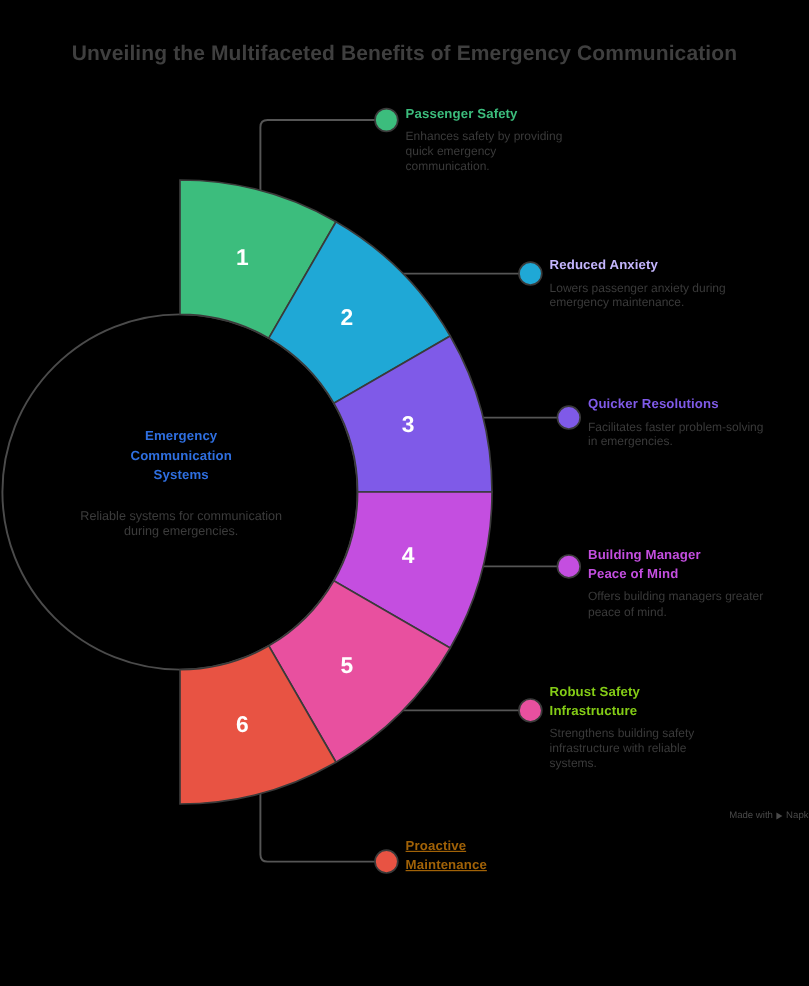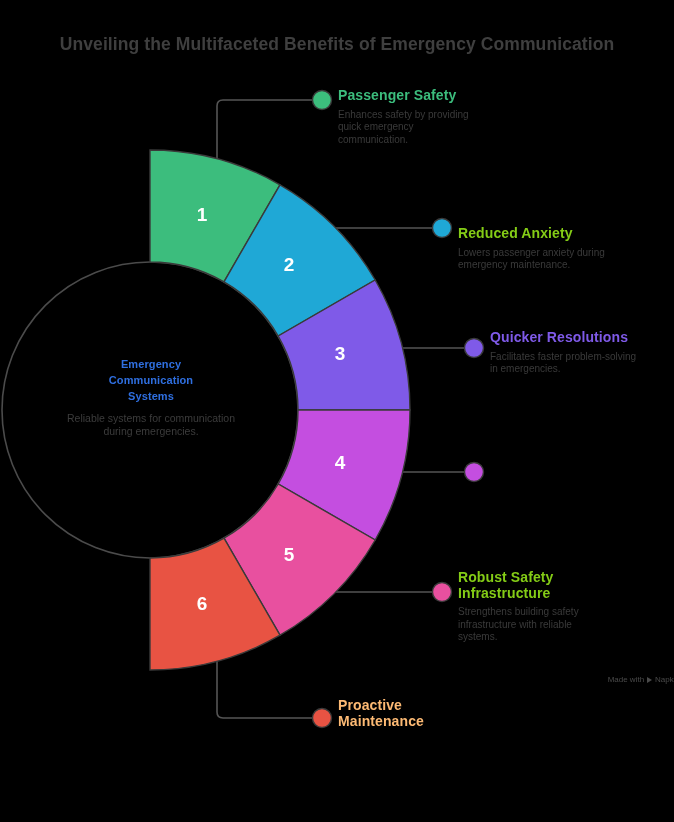--- a/index.html
+++ b/index.html
@@ -57,30 +57,30 @@
     top: 356px;
   }
   .center-title {
     font-size: 11px;
     font-weight: bold;
     color: #2f6fe0;
     line-height: 16px;
     letter-spacing: 0.1px;
   }
   .center-desc {
-    margin-top: 8px;
+    margin-top: 20px;
     font-size: 10.5px;
     color: #3c3c3c;
     line-height: 12.5px;
   }
   .callout {
     position: absolute;
   }
   .callout .c-title {
-    font-size: 14px;
+    font-size: 11px;
     font-weight: bold;
     line-height: 15.5px;
     letter-spacing: 0.1px;
   }
   .callout .c-desc {
     margin-top: 5px;
     font-size: 10px;
     color: #3a3a3a;
     line-height: 12.5px;
   }
@@ -153,40 +153,47 @@
     </div>
     <div class="center-desc">Reliable systems for communication during emergencies.</div>
   </div>
 
   <div class="callout" style="left:338px; top:88px; width:230px;">
     <div class="c-title" style="color:#3cbd7d;">Passenger Safety</div>
     <div class="c-desc" style="width:148px;">Enhances safety by providing quick emergency communication.</div>
   </div>
 
   <div class="callout" style="left:458px; top:214px; width:210px;">
-    <div class="c-title" style="color:#84cc16;margin-top:12px;">Reduced Anxiety</div>
+    <div class="c-title" style="color:#c4b5fd;">Reduced Anxiety</div>
     <div class="c-desc" style="width:160px;">Lowers passenger anxiety during emergency maintenance.</div>
   </div>
 
   <div class="callout" style="left:490px; top:330px; width:180px;">
     <div class="c-title" style="color:#7f5ae8;">Quicker Resolutions</div>
     <div class="c-desc" style="width:152px;">Facilitates faster problem-solving in emergencies.</div>
   </div>
 
+  <div class="callout" style="left:490px; top:456px; width:180px;">
+    <div class="c-title" style="color:#c44ee0;">
+      <div>Building Manager</div>
+      <div>Peace of Mind</div>
+    </div>
+    <div class="c-desc" style="width:150px;">Offers building managers greater peace of mind.</div>
+  </div>
 
   <div class="callout" style="left:458px; top:570px; width:210px;">
     <div class="c-title" style="color:#84cc16;">
       <div>Robust Safety</div>
       <div>Infrastructure</div>
     </div>
     <div class="c-desc" style="width:156px;">Strengthens building safety infrastructure with reliable systems.</div>
   </div>
 
   <div class="callout" style="left:338px; top:698px; width:230px;">
-    <div class="c-title" style="color:#fdba74;">
+    <div class="c-title" style="color:#a16207;text-decoration:underline;">
       <div>Proactive</div>
       <div>Maintenance</div>
     </div>
   </div>
 
   <div class="watermark">
     <span>Made with</span>
     <span class="wm-mark"></span>
     <span>Napkin</span>
   </div>

